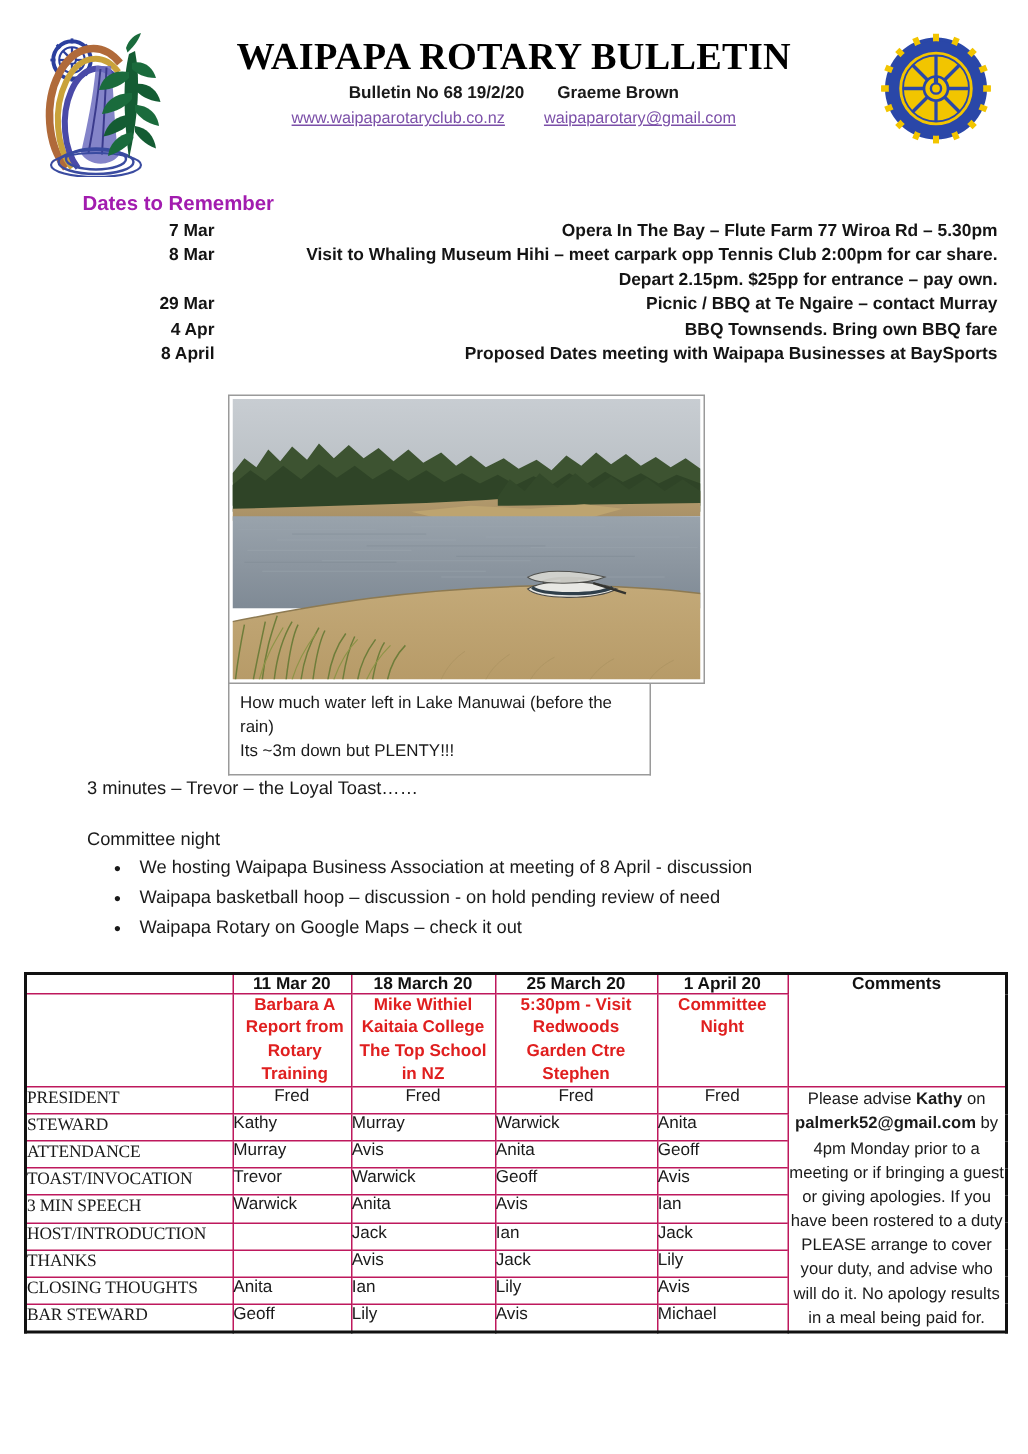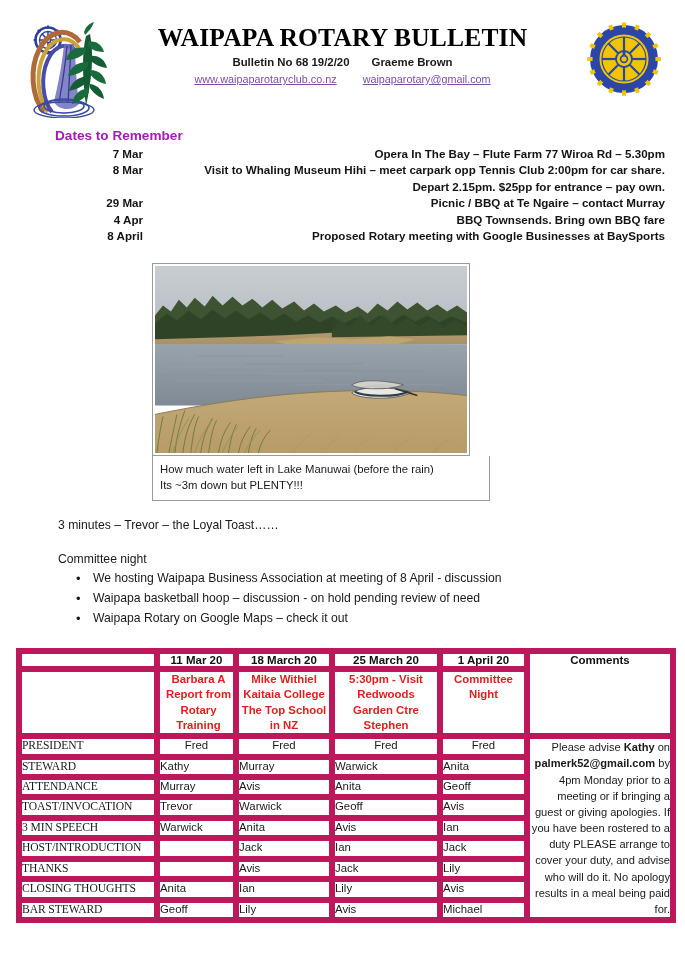--- a/index.html
+++ b/index.html
@@ -117,21 +117,21 @@
     box-sizing: border-box;
     padding: 2px;
     background: #fff;
   }
   .photo {
     width: 100%;
     height: 100%;
     display: block;
   }
   .caption-box {
-    width: 338px;
+    width: 282px;
     box-sizing: border-box;
     border: 1px solid #9a9a9a;
     border-top: none;
     padding: 5px 7px 7px 7px;
     font-size: 11.3px;
     line-height: 1.42;
     color: #1a1a1a;
   }
 
   
@@ -169,21 +169,21 @@
     top: 648px;
     width: 654px;
   }
   table.roster {
     border-collapse: collapse;
     table-layout: fixed;
     width: 654px;
     border: 2px solid #111;
   }
   table.roster td, table.roster th {
-    border: 6px solid #be185d;
+    border: 1px solid #be185d;
     padding: 0;
     vertical-align: top;
   }
   col.c-duty   { width: 138px; }
   col.c-d1     { width: 79px; }
   col.c-d2     { width: 96px; }
   col.c-d3     { width: 108px; }
   col.c-d4     { width: 87px; }
   col.c-com    { width: 146px; }
 
@@ -223,21 +223,21 @@
   }
   .name-cell {
     font-size: 11.4px;
     color: #1a1a1a;
     padding: 2px 0 2px 5px;
     vertical-align: middle;
   }
   .name-cell.center { text-align: center; padding-left: 0; }
 
   .comments-cell {
-    text-align: right;
+    text-align: center;
     font-size: 11.1px;
     line-height: 1.46;
     padding: 3px 4px 3px 4px;
     vertical-align: top;
     color: #1a1a1a;
   }
   .comments-cell b { font-weight: bold; }
 </style>
 </head>
 <body>
@@ -374,21 +374,21 @@
   <div class="date-row">
     <span class="d-when">29 Mar</span>
     <span class="d-what">Picnic / BBQ at Te Ngaire – contact Murray</span>
   </div>
   <div class="date-row">
     <span class="d-when">4 Apr</span>
     <span class="d-what">BBQ Townsends. Bring own BBQ fare</span>
   </div>
   <div class="date-row">
     <span class="d-when">8 April</span>
-    <span class="d-what">Proposed Rotary meeting with Google Businesses at BaySports</span>
+    <span class="d-what">Proposed Dates meeting with Waipapa Businesses at BaySports</span>
   </div>
 </div>
 
 <div class="photo-block">
   <div class="photo-frame">
     <svg class="photo" viewBox="0 0 314 189" preserveAspectRatio="none">
       <defs>
         <linearGradient id="sky" x1="0" y1="0" x2="0" y2="1">
           <stop offset="0%" stop-color="#c8cdd2"></stop>
           <stop offset="100%" stop-color="#b9bfc4"></stop>

